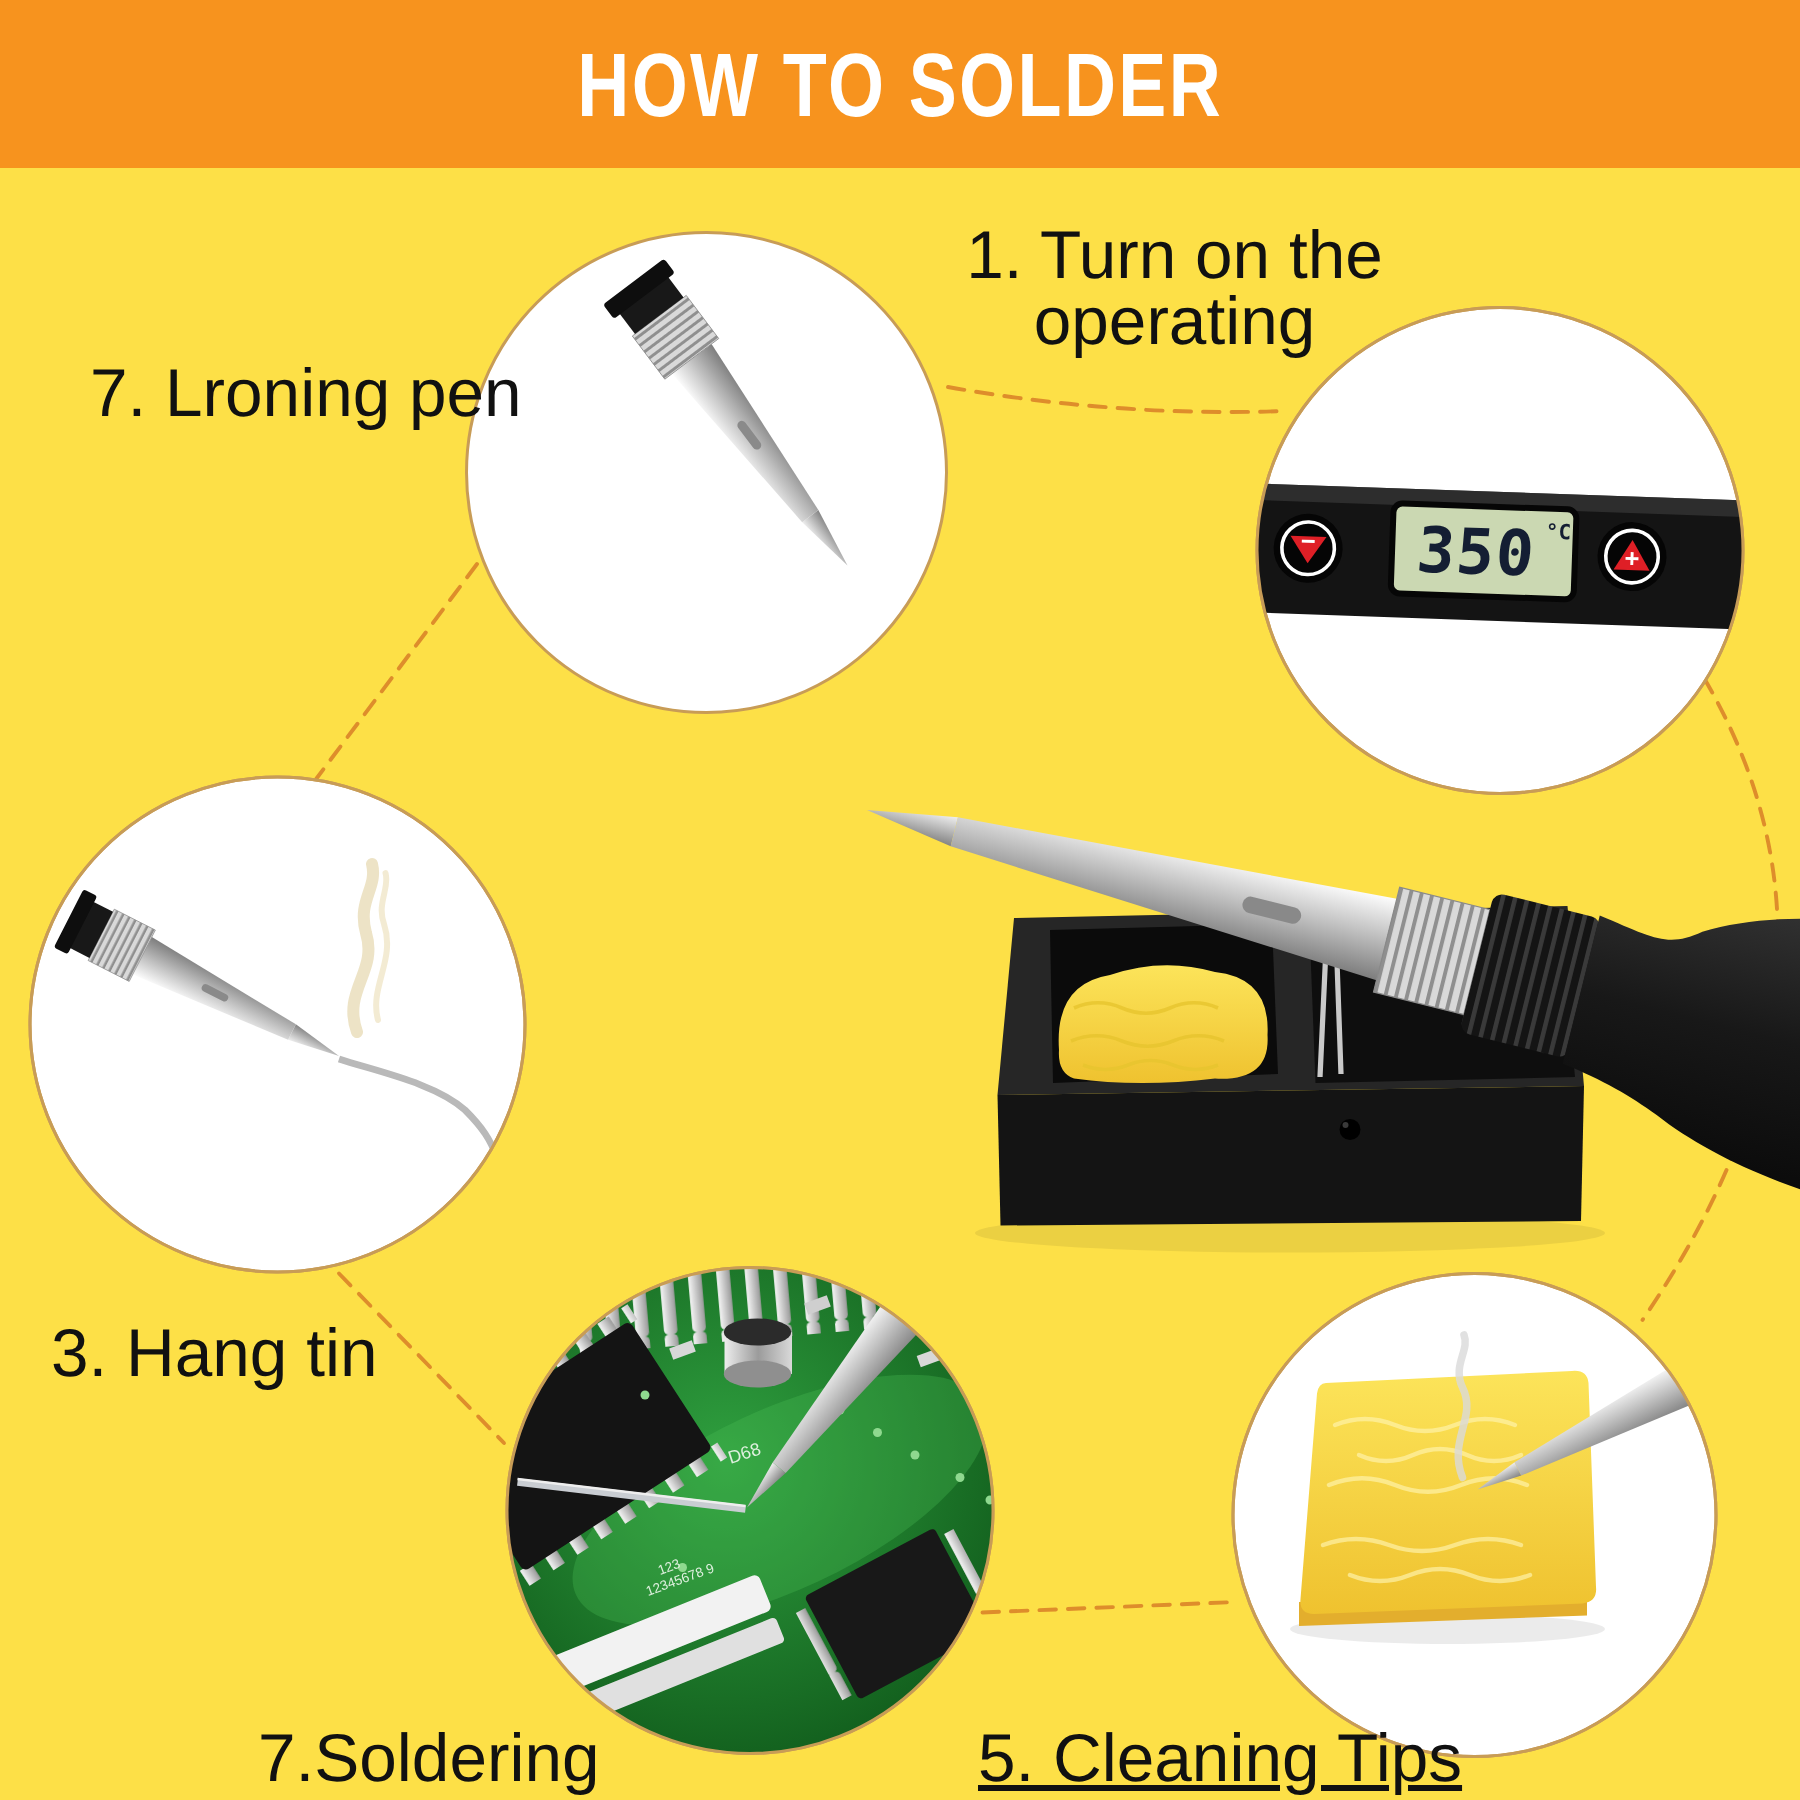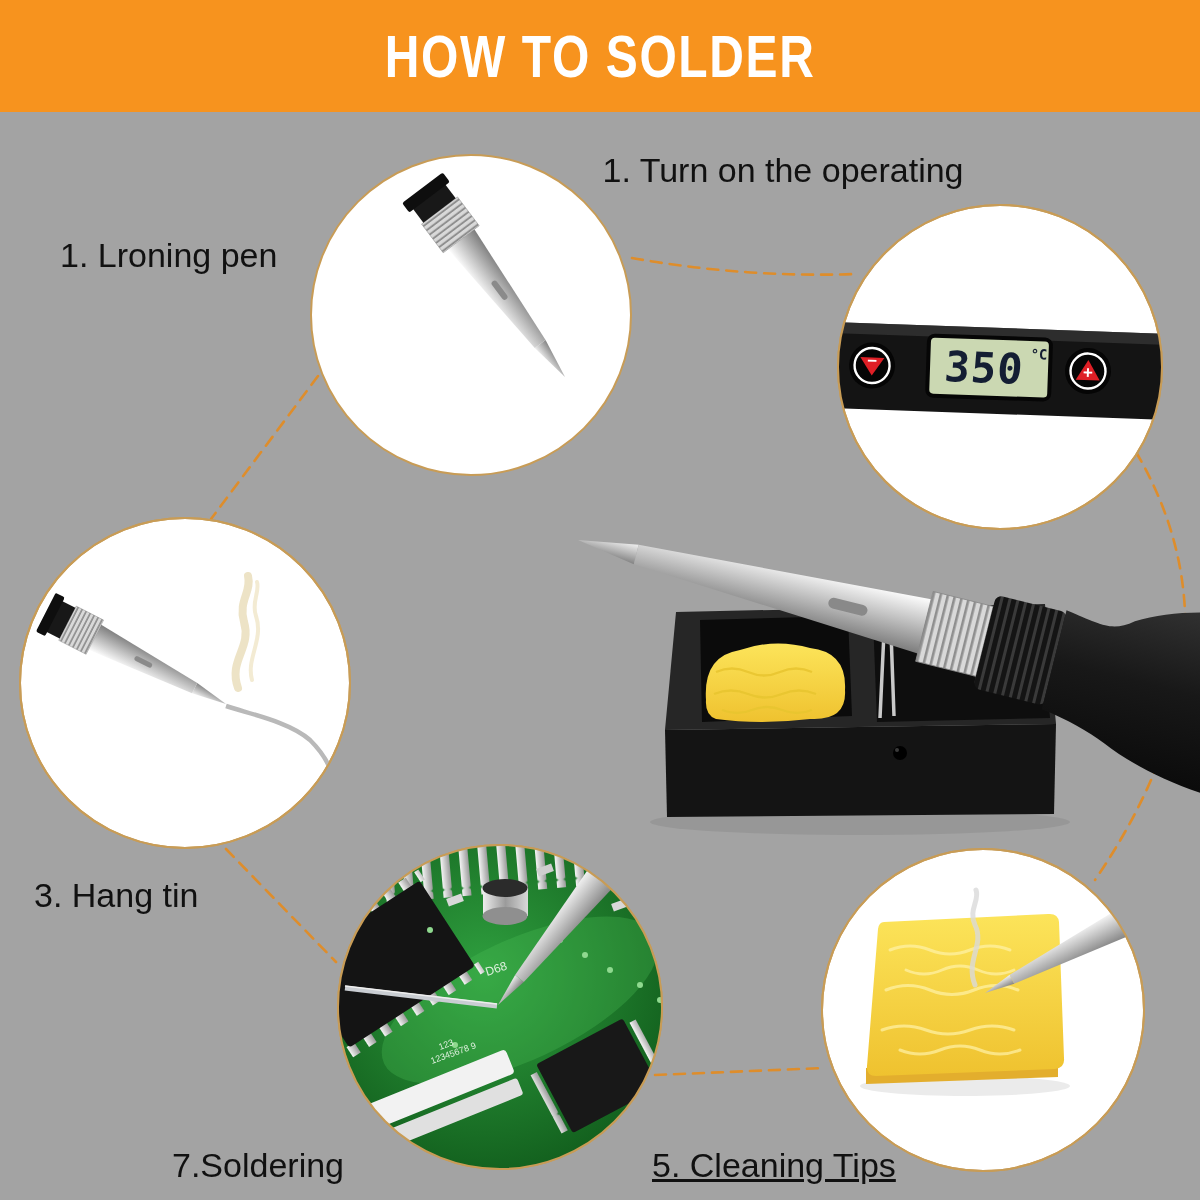--- a/index.html
+++ b/index.html
@@ -1,22 +1,22 @@
 <!DOCTYPE html>
 <html style="--banner_bg: #F7931E; --banner_text: #FFFFFF; --label_text: #111111; --circle_stroke: #C89C56; --connector: #DE8D2B; --lcd_bg: #CBD8B2; --lcd_text: #141E33; --button_red: #DF1F26; --pcb_green: #157824; --sponge_yellow: #F7D33F; --stand_black: #1D1D1D; --metal_silver: #C9C9C9;"><head>
 <meta charset="utf-8">
 <style>
   html,body{margin:0;padding:0;background:#fff;}
-  .stage{position:relative;width:1200px;height:1200px;overflow:hidden;background:#a3a3a3;
+  .stage{position:relative;width:1200px;height:1200px;overflow:hidden;background:#fde047;
          font-family:"Liberation Sans",sans-serif;}
   .banner{position:absolute;left:0;top:0;width:1200px;height:112px;background:var(--banner_bg);
           display:flex;align-items:center;justify-content:center;z-index:2;}
   .banner .title{color:var(--banner_text);font-size:60px;font-weight:800;letter-spacing:2px;
           transform:scaleX(.8);white-space:nowrap;}
-  .step-label{position:absolute;color:var(--label_text);font-size:34px;z-index:3;white-space:nowrap;}
+  .step-label{position:absolute;color:var(--label_text);font-size:45px;z-index:3;white-space:nowrap;}
   .step1{left:588px;top:148px;width:390px;text-align:center;line-height:44px;white-space:normal;}
   .step2{left:60px;top:236px;}
   .step3{left:34px;top:876px;}
   .step4{left:172px;top:1146px;}
   .step5{left:652px;top:1146px;text-decoration:underline;}
   #gfx{position:absolute;left:0;top:0;z-index:1;}
   .circ{fill:#ffffff;stroke:var(--circle_stroke);stroke-width:2;}
   .dash{fill:none;stroke:var(--connector);stroke-width:2.6;stroke-dasharray:11 8;stroke-linecap:round;}
   .lcd-digits{font-family:"DejaVu Sans Mono",monospace;font-weight:bold;font-size:42px;
           letter-spacing:1px;fill:var(--lcd_text);}
@@ -29,21 +29,21 @@
 
 <div class="stage">
 
   <div class="banner">
     <div class="title">HOW TO SOLDER</div>
   </div>
 
   <div class="step-label step1">
     <div>1. Turn on the operating</div>
   </div>
-  <div class="step-label step2">1. Lroning pen</div>
+  <div class="step-label step2">7. Lroning pen</div>
   <div class="step-label step3">3. Hang tin</div>
   <div class="step-label step4">7.Soldering</div>
   <div class="step-label step5">5. Cleaning Tips</div>
 
   <svg id="gfx" width="1200" height="1200" viewBox="0 0 1200 1200">
     <defs>
       <linearGradient id="gradBarrel" x1="0" y1="0" x2="0" y2="1">
         <stop offset="0" stop-color="#fdfdfd"></stop>
           <stop offset="0.45" stop-color="#c4c4c4"></stop>
         <stop offset="1" stop-color="#7d7d7d"></stop>

